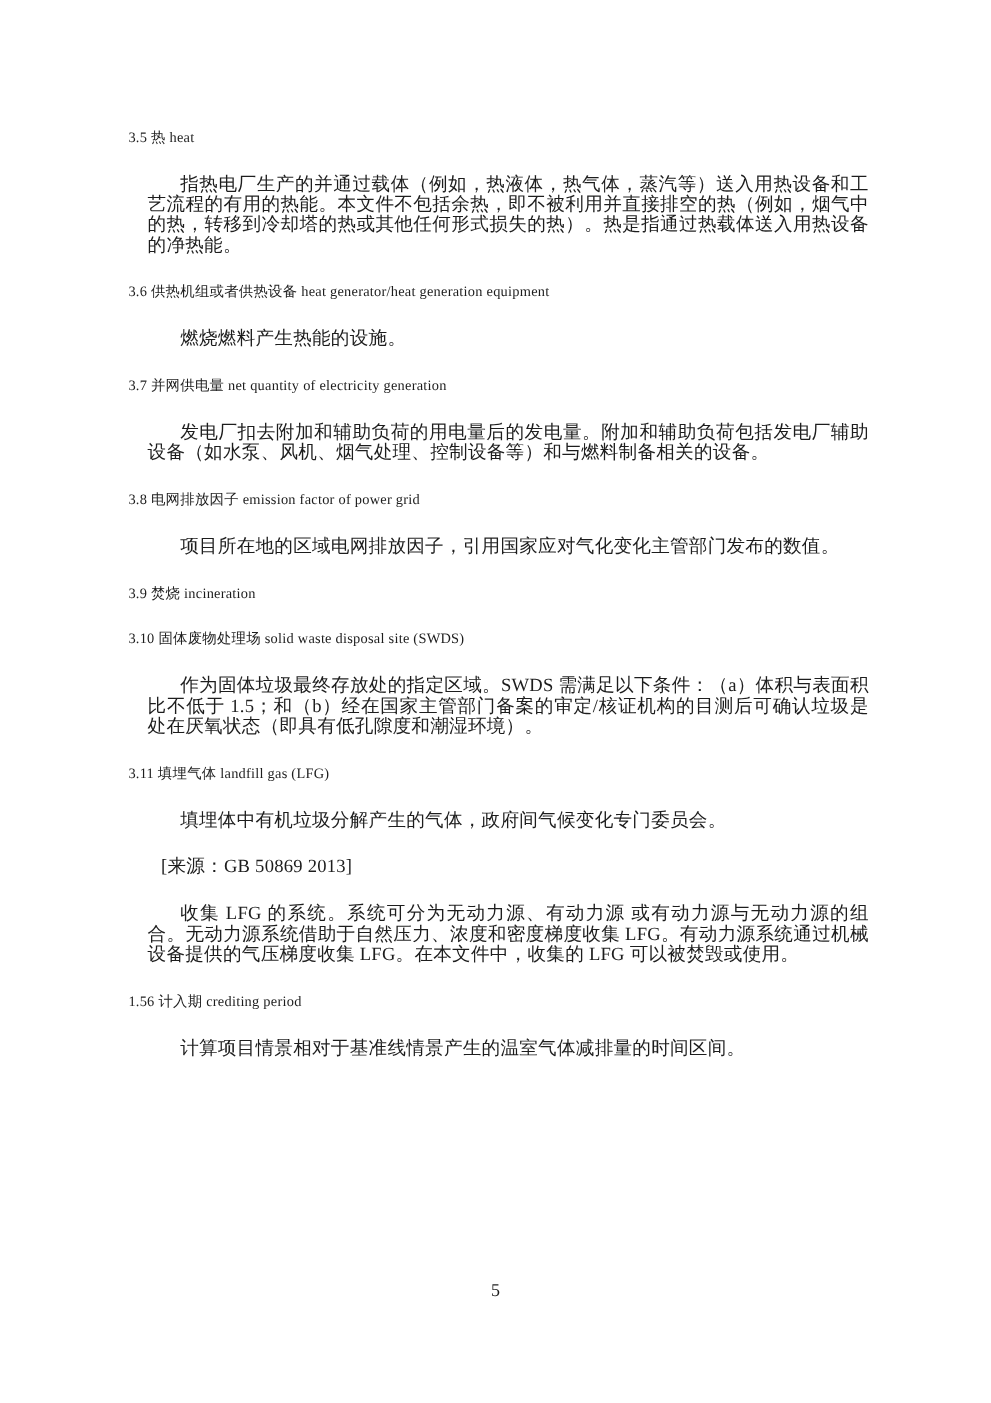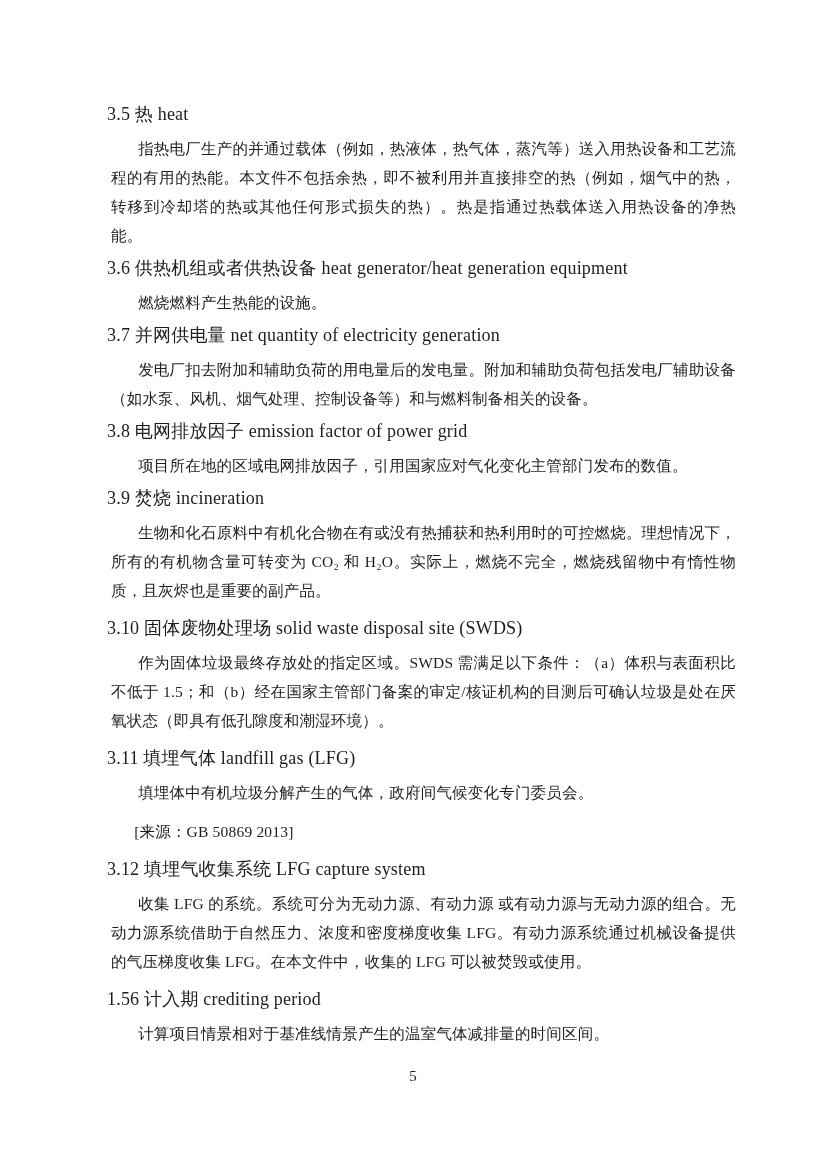--- a/index.html
+++ b/index.html
@@ -17,35 +17,35 @@
     padding: 96px 86px 0 107px;
     font-family: "Liberation Serif", "DejaVu Serif", serif;
     font-size: 15.5px;
     color: #1d1d1d;
     overflow: hidden;
   }
   .content {
     width: 633px;
   }
   h2.sec-heading {
-    font-size: 18px;
+    font-size: 12px;
     font-weight: normal;
     line-height: 29px;
     margin: 4px 0 5px 0;
     letter-spacing: 0.2px;
   }
   h2.sec-heading .bold-part {
     font-weight: normal;
   }
   section.extra-gap {
     margin-top: 9px;
   }
   p.para {
-    margin: 4px;
-    line-height: 29px;
+    margin: 16px;
+    line-height: 17px;
     text-align: justify;
     text-indent: 1.75em;
     letter-spacing: 0.2px;
   }
   p.source-note {
     margin: 10px 0 0 0;
     line-height: 29px;
     text-indent: 1.75em;
     letter-spacing: 0.2px;
     font-family: Liberation Serif, serif;
@@ -81,36 +81,34 @@
       <p class="para">发电厂扣去附加和辅助负荷的用电量后的发电量。附加和辅助负荷包括发电厂辅助设备（如水泵、风机、烟气处理、控制设备等）和与燃料制备相关的设备。</p>
     </section>
 
     <section>
       <h2 class="sec-heading">3.8 电网排放因子 emission factor of power grid</h2>
       <p class="para">项目所在地的区域电网排放因子，引用国家应对气化变化主管部门发布的数值。</p>
     </section>
 
     <section>
       <h2 class="sec-heading">3.9 焚烧 incineration</h2>
-      <p class="para">生物和化石原料中有机化合物在有或没有热捕获和热利用时的可控燃烧。理想情况下，所有的有机物含量可转变为 CO₂ 和 H₂O。实际上，燃烧不完全，燃烧残留物中有惰性物质，且灰烬也是重要的副产品。</p>
     </section>
 
     <section class="extra-gap">
       <h2 class="sec-heading">3.10 固体废物处理场 solid waste disposal site (SWDS)</h2>
       <p class="para">作为固体垃圾最终存放处的指定区域。SWDS 需满足以下条件：（a）体积与表面积比不低于 1.5；和（b）经在国家主管部门备案的审定/核证机构的目测后可确认垃圾是处在厌氧状态（即具有低孔隙度和潮湿环境）。</p>
     </section>
 
     <section class="extra-gap">
       <h2 class="sec-heading">3.11 填埋气体 landfill gas (LFG)</h2>
       <p class="para">填埋体中有机垃圾分解产生的气体，政府间气候变化专门委员会。</p>
       <p class="source-note">[来源：GB 50869 2013]</p>
     </section>
 
     <section class="extra-gap">
-      <h2 class="sec-heading">3.12 填埋气收集系统 LFG capture system</h2>
       <p class="para">收集 LFG 的系统。系统可分为无动力源、有动力源 或有动力源与无动力源的组合。无动力源系统借助于自然压力、浓度和密度梯度收集 LFG。有动力源系统通过机械设备提供的气压梯度收集 LFG。在本文件中，收集的 LFG 可以被焚毁或使用。</p>
     </section>
 
     <section class="extra-gap">
       <h2 class="sec-heading">1.56 计入期 crediting period</h2>
       <p class="para">计算项目情景相对于基准线情景产生的温室气体减排量的时间区间。</p>
     </section>
 
 
   </div>

